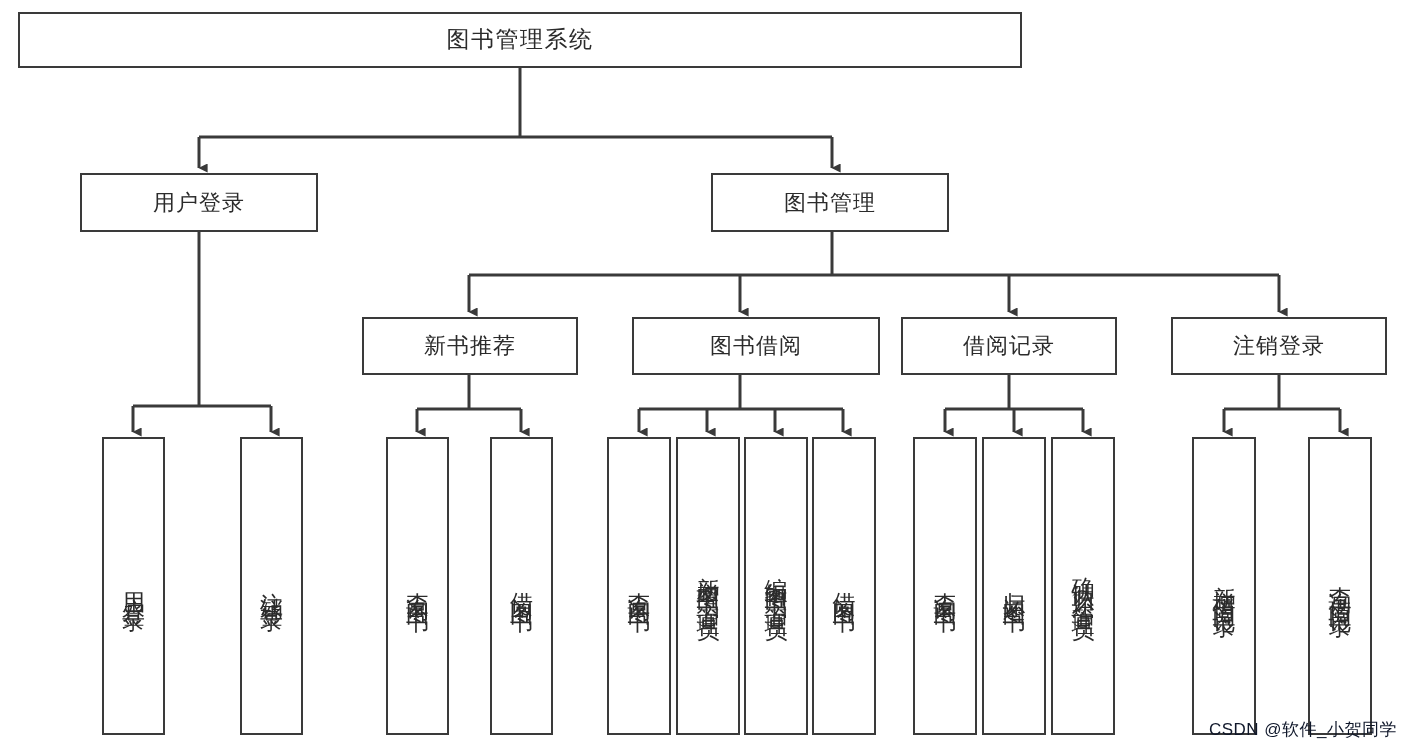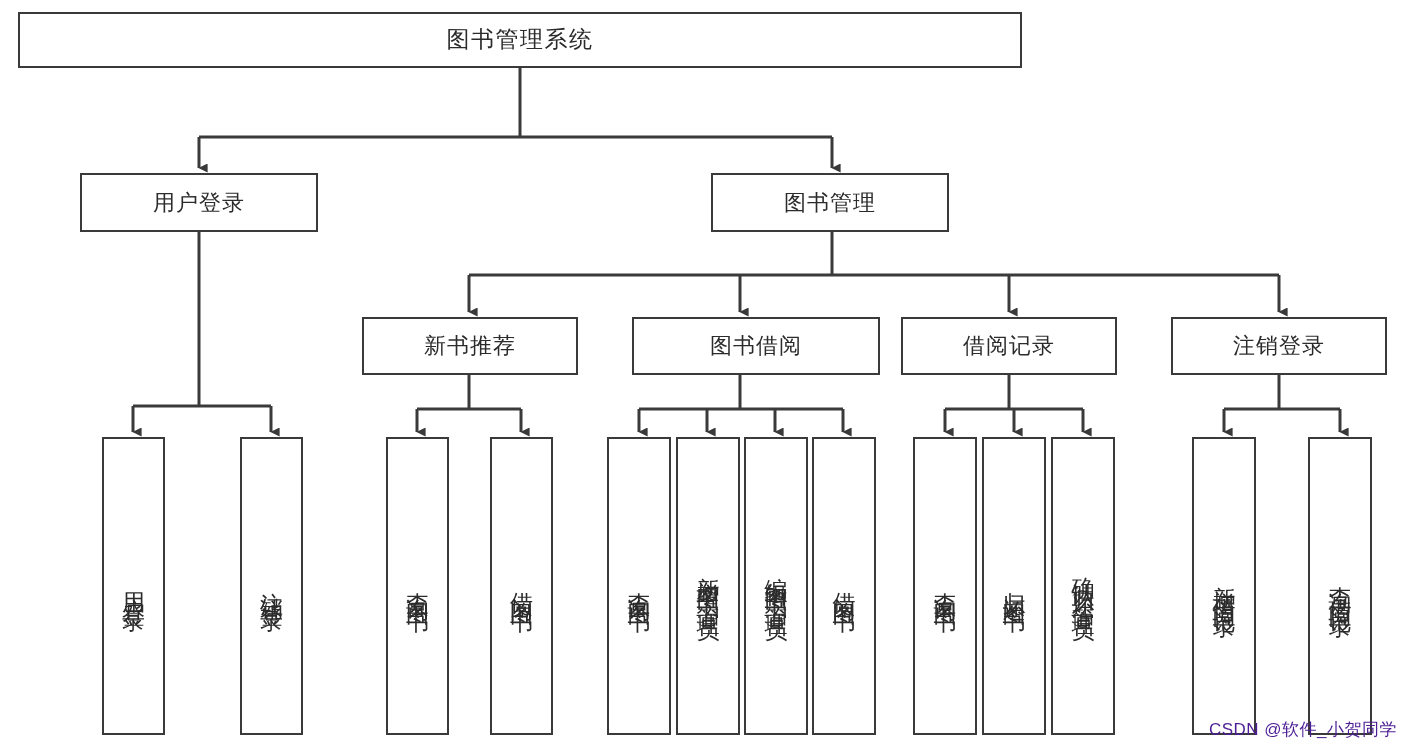--- a/index.html
+++ b/index.html
@@ -61,21 +61,21 @@
     font-size: 23px;
     letter-spacing: 6px;
     line-height: 1;
     white-space: nowrap;
   }
   #watermark {
     position: absolute;
     right: 8px;
     bottom: 6px;
     font-size: 17px;
-    color: #4c1d95;
+    color: #0f172a;
     letter-spacing: 0.5px;
     z-index: 5;
     white-space: nowrap;
     font-family: "Liberation Sans", "DejaVu Sans", sans-serif;
   }
 </style>
 </head>
 <body>
 
 <div id="diagram-root">

